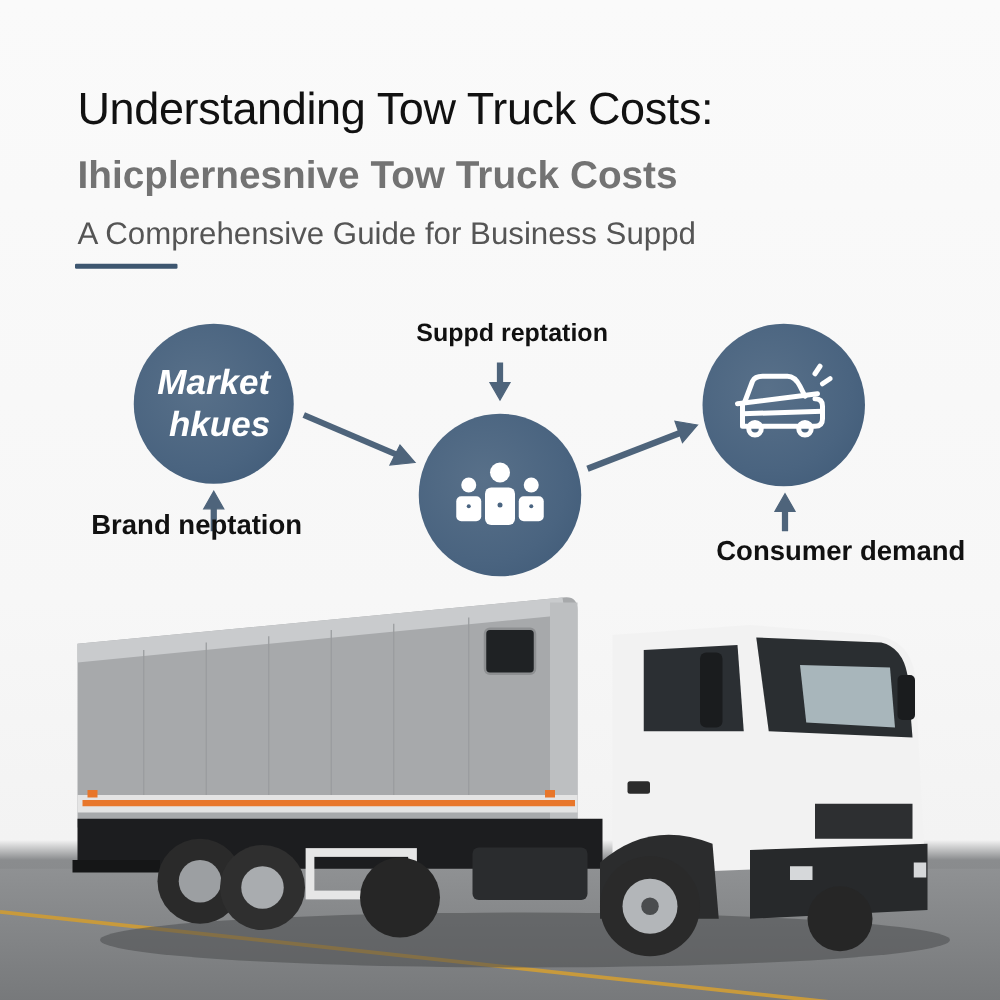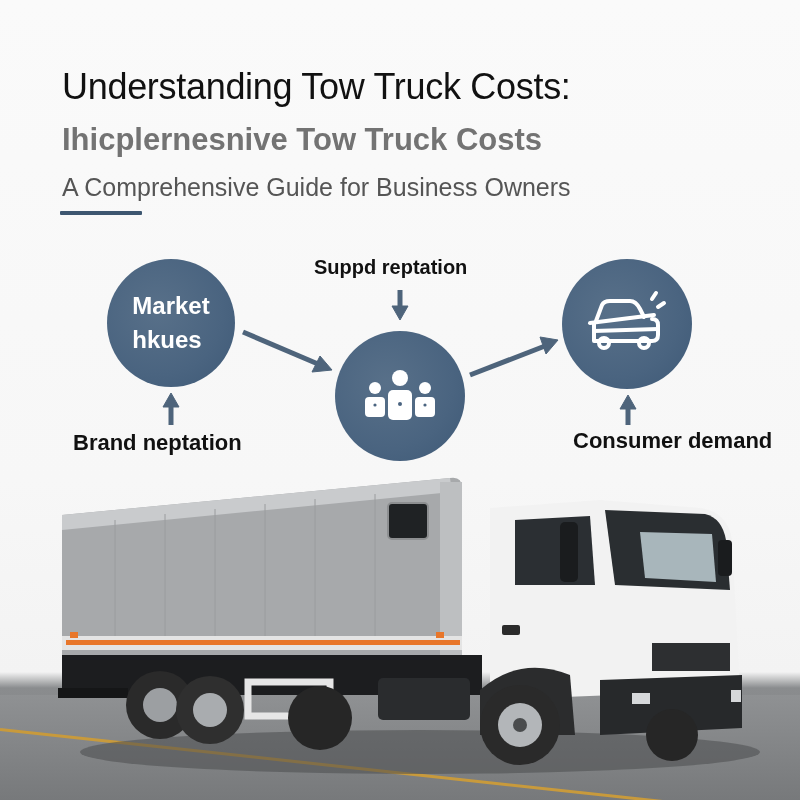--- a/index.html
+++ b/index.html
@@ -7,36 +7,36 @@
       background: linear-gradient(#fafafa 0%, #f7f7f7 60%, #f3f3f3 84%, #8a8c8e 86%, #7d7f81 100%);
       font-family: "Liberation Sans", sans-serif; }
     .title { position:absolute; left:62px; top:66px; font-size:36px; font-weight:400; color:#111; letter-spacing:-0.3px; white-space:nowrap; }
     .title2 { position:absolute; left:62px; top:122px; font-size:31px; font-weight:700; color:#737373; white-space:nowrap; }
     .subtitle { position:absolute; left:62px; top:173px; font-size:25px; color:#555; white-space:nowrap; }
     .rule { position:absolute; left:60px; top:211px; width:82px; height:4px; background:#3d5670; border-radius:1px; }
     .circle { position:absolute; border-radius:50%; background: radial-gradient(circle at 40% 40%, #587089 0%, #4a6480 60%, #3e5976 100%); color:#fff; display:flex; align-items:center; justify-content:center; }
     .c1 { left:107px; top:259px; width:128px; height:128px; }
     .c2 { left:335px; top:331px; width:130px; height:130px; }
     .c3 { left:562px; top:259px; width:130px; height:130px; }
-    .ctext { font-size:24px; font-weight:700; text-align:left; line-height:34px; }
+    .ctext { font-size:28px; font-weight:700; text-align:right; line-height:34px;font-style:italic; }
     .label { position:absolute; font-weight:700; color:#111; white-space:nowrap; }
-    .l1 { left:73px; top:430px; font-size:22px; }
-    .l2 { left:314px; top:256px; font-size:20px; }
+    .l1 { left:73px; top:407px; font-size:22px; }
+    .l2 { left:333px; top:256px; font-size:20px; }
     .l3 { left:525px; top:428px; font-size:22px;margin-left:48px; }
     svg.arrows { position:absolute; left:0; top:0; }
     .ground { position:absolute; left:0; top:695px; width:800px; height:105px;
       background: linear-gradient(#8f9193, #77797b); }
     .lane { position:absolute; left:0; top:728px; width:820px; height:3px; background:#c89a3c; transform-origin:left; transform: rotate(6.2deg); }
   </style>
 </head>
 <body>
 
 <div class="title">Understanding Tow Truck Costs:</div>
 <div class="title2">Ihicplernesnive Tow Truck Costs</div>
-<div class="subtitle">A Comprehensive Guide for Business Owners</div>
+<div class="subtitle">A Comprehensive Guide for Business Suppd</div>
 <div class="rule"></div>
 
 <svg class="arrows" width="800" height="480">
   <g fill="#4e647b" stroke="#4e647b">
 
     <line x1="243" y1="332" x2="318" y2="364" stroke-width="5"></line>
     <polygon points="332,370 312,372 320,356"></polygon>
 
     <line x1="470" y1="375" x2="545" y2="346" stroke-width="5"></line>
     <polygon points="558,340 540,337 546,354"></polygon>

